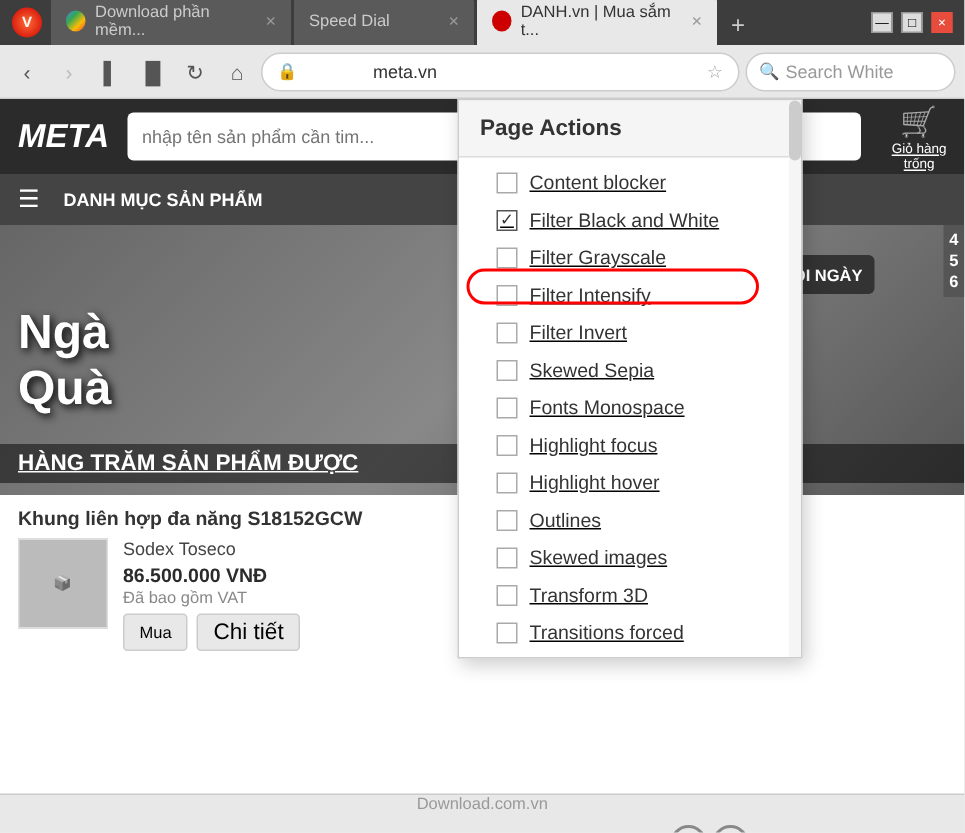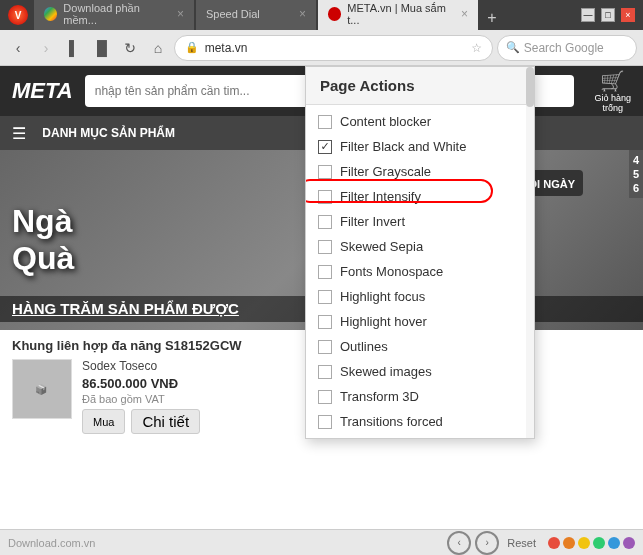--- a/index.html
+++ b/index.html
@@ -61,21 +61,21 @@
       border-radius: 13px;
       background: #fff;
       display: flex;
       align-items: center;
       padding: 0 10px;
       gap: 6px;
       font-size: 12px;
       color: #333;
     }
     .address-bar .lock-icon { color: #888; font-size: 11px; }
-    .address-text { flex: 1; }
+    .address-text { flex: 1; margin-left: 44px; }
     .search-box {
       height: 26px;
       border: 1px solid #ccc;
       border-radius: 13px;
       background: #fff;
       display: flex;
       align-items: center;
       padding: 0 8px;
       gap: 4px;
       font-size: 12px;
@@ -178,21 +178,22 @@
       font-size: 15px;
       font-weight: bold;
       color: #333;
       display: flex;
       align-items: center;
       justify-content: space-between;
     }
     .dropdown-list {
       max-height: 400px;
       overflow-y: auto;
-      padding: 4px 0;
+      padding: 4px 13px;
+      text-decoration: underline;
     }
     .dropdown-item {
       display: flex;
       align-items: center;
       padding: 5px 12px;
       gap: 8px;
       font-size: 13px;
       color: #333;
       cursor: pointer;
     }
@@ -254,20 +255,21 @@
     .bottom-bar {
       height: 26px;
       background: #e8e8e8;
       border-top: 1px solid #ccc;
       display: flex;
       align-items: center;
       padding: 0 8px;
       font-size: 11px;
       color: #666;
       gap: 8px;
+      flex-direction: column;
     }
     .dot { width: 12px; height: 12px; border-radius: 50%; }
   </style>
 </head>
 <body>
 
 <div class="browser-frame">
 
   <div class="title-bar">
     <div class="vivaldi-icon">V</div>
@@ -276,21 +278,21 @@
         <span class="tab-favicon favicon-chrome"></span>
         <span>Download phần mềm...</span>
         <span class="tab-close">×</span>
       </div>
       <div class="tab">
         <span>Speed Dial</span>
         <span class="tab-close">×</span>
       </div>
       <div class="tab active">
         <span class="tab-favicon favicon-meta"></span>
-        <span>META.vn | Mua sắm t...</span>
+        <span>DANH.vn | Mua sắm t...</span>
         <span class="tab-close">×</span>
       </div>
       <button class="nav-btn" style="color:#ccc; font-size:16px;">+</button>
     </div>
     <div class="title-bar-controls">
       <div class="win-btn">—</div>
       <div class="win-btn">□</div>
       <div class="win-btn" style="background:#e74c3c; color:#fff; border-color:#e74c3c;">×</div>
     </div>
   </div>
@@ -302,34 +304,34 @@
     <button class="nav-btn">█</button>
     <button class="nav-btn">↻</button>
     <button class="nav-btn">⌂</button>
     <div class="address-bar">
       <span class="lock-icon">🔒</span>
       <span class="address-text">meta.vn</span>
       <span style="color:#aaa; font-size:12px;">☆</span>
     </div>
     <div class="search-box">
       <span style="color:#aaa; font-size:11px;">🔍</span>
-      <span class="search-box-text">Search Google</span>
+      <span class="search-box-text">Search White</span>
     </div>
   </div>
 
   <div class="page-area">
 
     <div class="website-bg">
 
       <div class="site-header">
         <span class="site-logo">META</span>
         <input class="site-search" type="text" readonly="" style="pointer-events: none;" placeholder="nhập tên sản phẩm cần tim...">
         <div class="site-cart">
           <div style="font-size:20px;">🛒</div>
-          <div style="font-size:9px; color:#fff;">Giỏ hàng<br>trống</div>
+          <div style="font-size:9px; color:#fff;text-decoration:underline;">Giỏ hàng<br>trống</div>
         </div>
       </div>
 
       <div class="site-nav">
         <span class="hamburger">☰</span>
         <span class="site-nav-text">DANH MỤC SẢN PHẨM</span>
       </div>
 
       <div class="hero-banner">
         <div style="position:relative; width:100%; height:100%; background: linear-gradient(135deg, #666, #888, #555); display:flex; align-items:center; padding:12px;">

